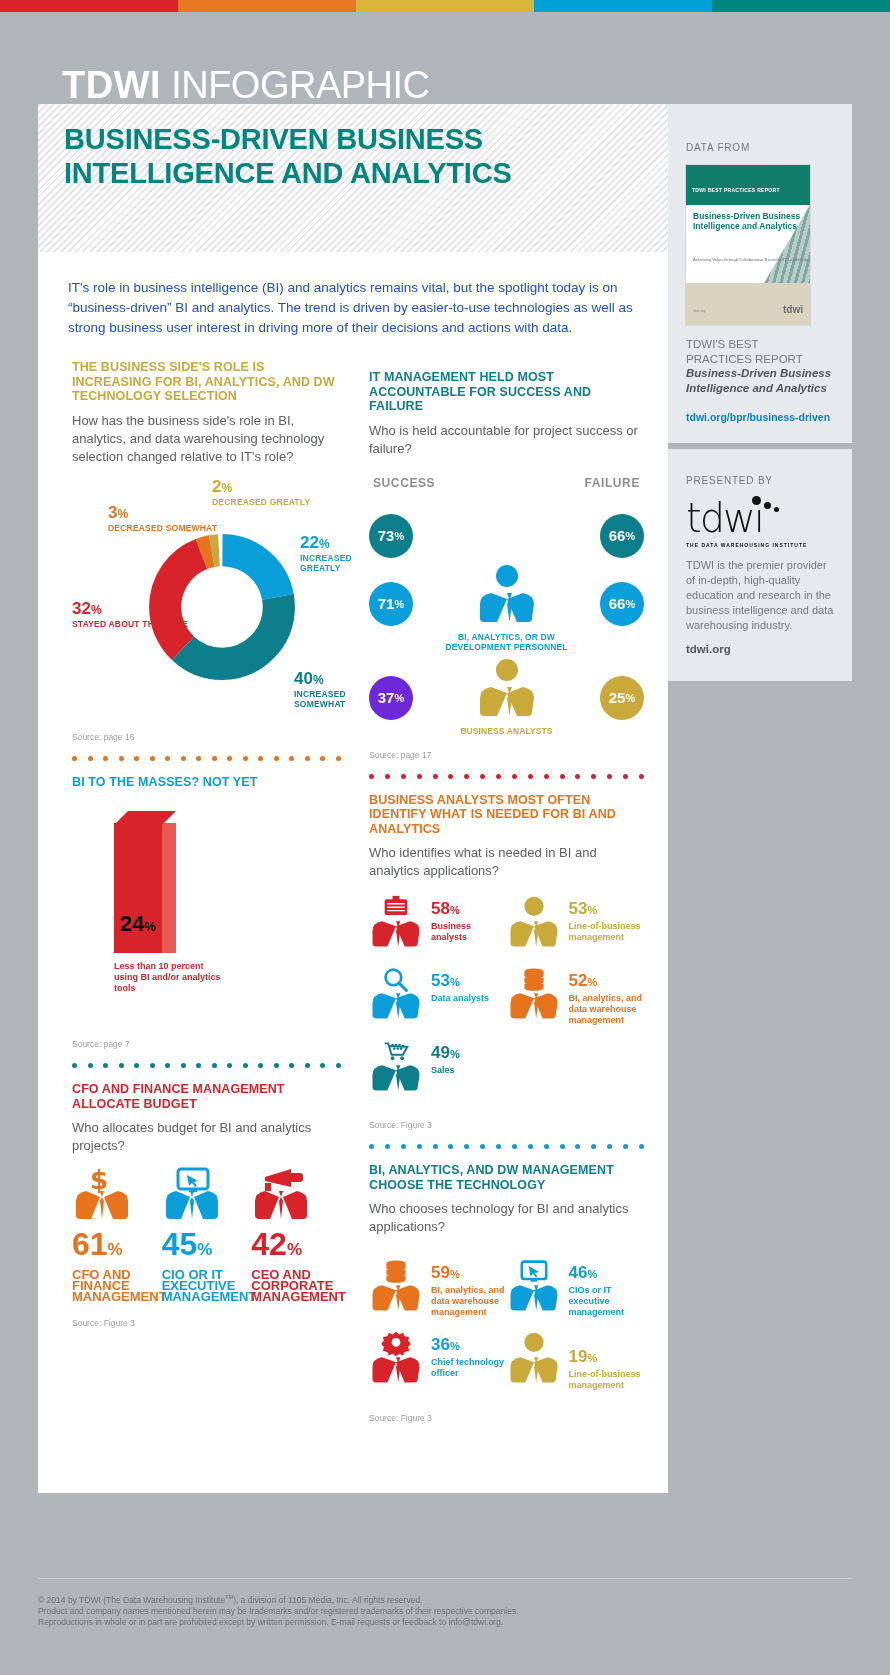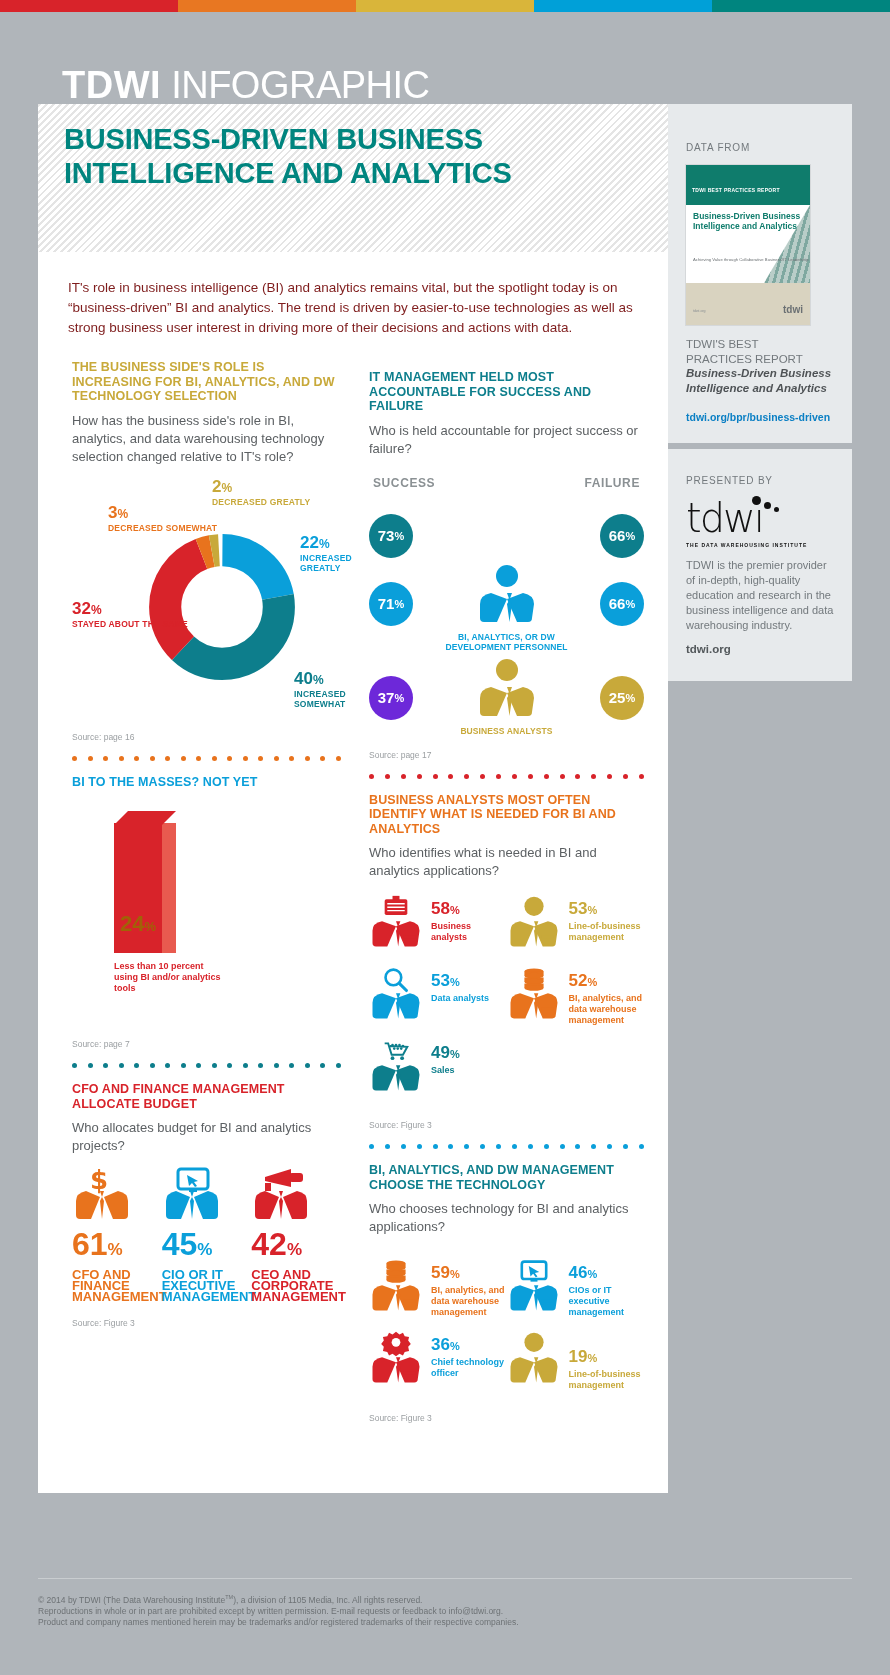--- a/index.html
+++ b/index.html
@@ -40,21 +40,21 @@
   .hatch h1 {
     position:absolute; left:26px; top:18px;
     font-size:29px; line-height:34px; color:#00857f;
     font-weight:800; letter-spacing:-0.2px;
     font-family:"Liberation Sans", sans-serif;
     text-transform:uppercase;
   }
 
   .intro {
     padding:26px 30px 0 30px;
-    font-size:13.5px; line-height:20px; color:#7f1d1d;
+    font-size:13.5px; line-height:20px; color:#1d4ed8;
   }
 
   
   .cols { display:flex; padding: 22px 0 0 4px; }
   .colL { width:315px; padding:0 16px 0 30px; }
   .colR { width:315px; padding:0 24px 0 12px;margin-top:10px; }
 
   .sec-title {
     font-size:12.5px; line-height:14.5px; font-weight:800;
     text-transform:uppercase; letter-spacing:0.1px; margin-bottom:8px;
@@ -91,21 +91,21 @@
   .sf-cap { font-size:8.5px; font-weight:800; line-height:10px;
             text-transform:uppercase; margin-top:4px; letter-spacing:0.1px; }
 
   
   .bars { position:relative; height:180px; margin-top:14px; }
   .barbox { position:absolute; text-align:left; }
   .bar3d { position:relative; }
   .bar-front { position:absolute; left:0; bottom:0; }
   .bar-side { position:absolute; bottom:0; }
   .bar-top { position:absolute; }
-  .barval { position:absolute; color:#a16207; font-weight:800; font-size:22px; }
+  .barval { position:absolute; color:#000000; font-weight:800; font-size:22px; }
   .barval span{ font-size:13px; }
   .barcap { font-size:9px; font-weight:800; line-height:11px; }
 
   
   .pgrid { display:flex; flex-wrap:wrap; margin-top:14px; }
   .pcell { width:50%; display:flex; align-items:flex-start; margin-bottom:12px; }
   .pcell .ic { width:56px; flex:none; }
   .pcell .tx { padding-left:6px; padding-top:6px; }
   .pcell .pv { font-weight:800; font-size:17px; line-height:17px; }
   .pcell .pv span { font-size:11px; }
@@ -690,15 +690,15 @@
     <div class="rail-body">TDWI is the premier provider of in-depth, high-quality education and research in the business intelligence and data warehousing industry.</div>
     <div class="rail-url">tdwi.org</div>
   </div>
 </div>
 
 <div class="footrule"></div>
 <div class="footer">
   <div>
     <span>© 2014 by TDWI (The Data Warehousing Institute</span><sup>TM</sup><span>), a division of 1105 Media, Inc. All rights reserved.</span>
   </div>
+  <div>Product and company names mentioned herein may be trademarks and/or registered trademarks of their respective companies.</div>
   <div>Reproductions in whole or in part are prohibited except by written permission. E-mail requests or feedback to info@tdwi.org.</div>
-  <div>Product and company names mentioned herein may be trademarks and/or registered trademarks of their respective companies.</div>
 </div>
 
 </body></html>

